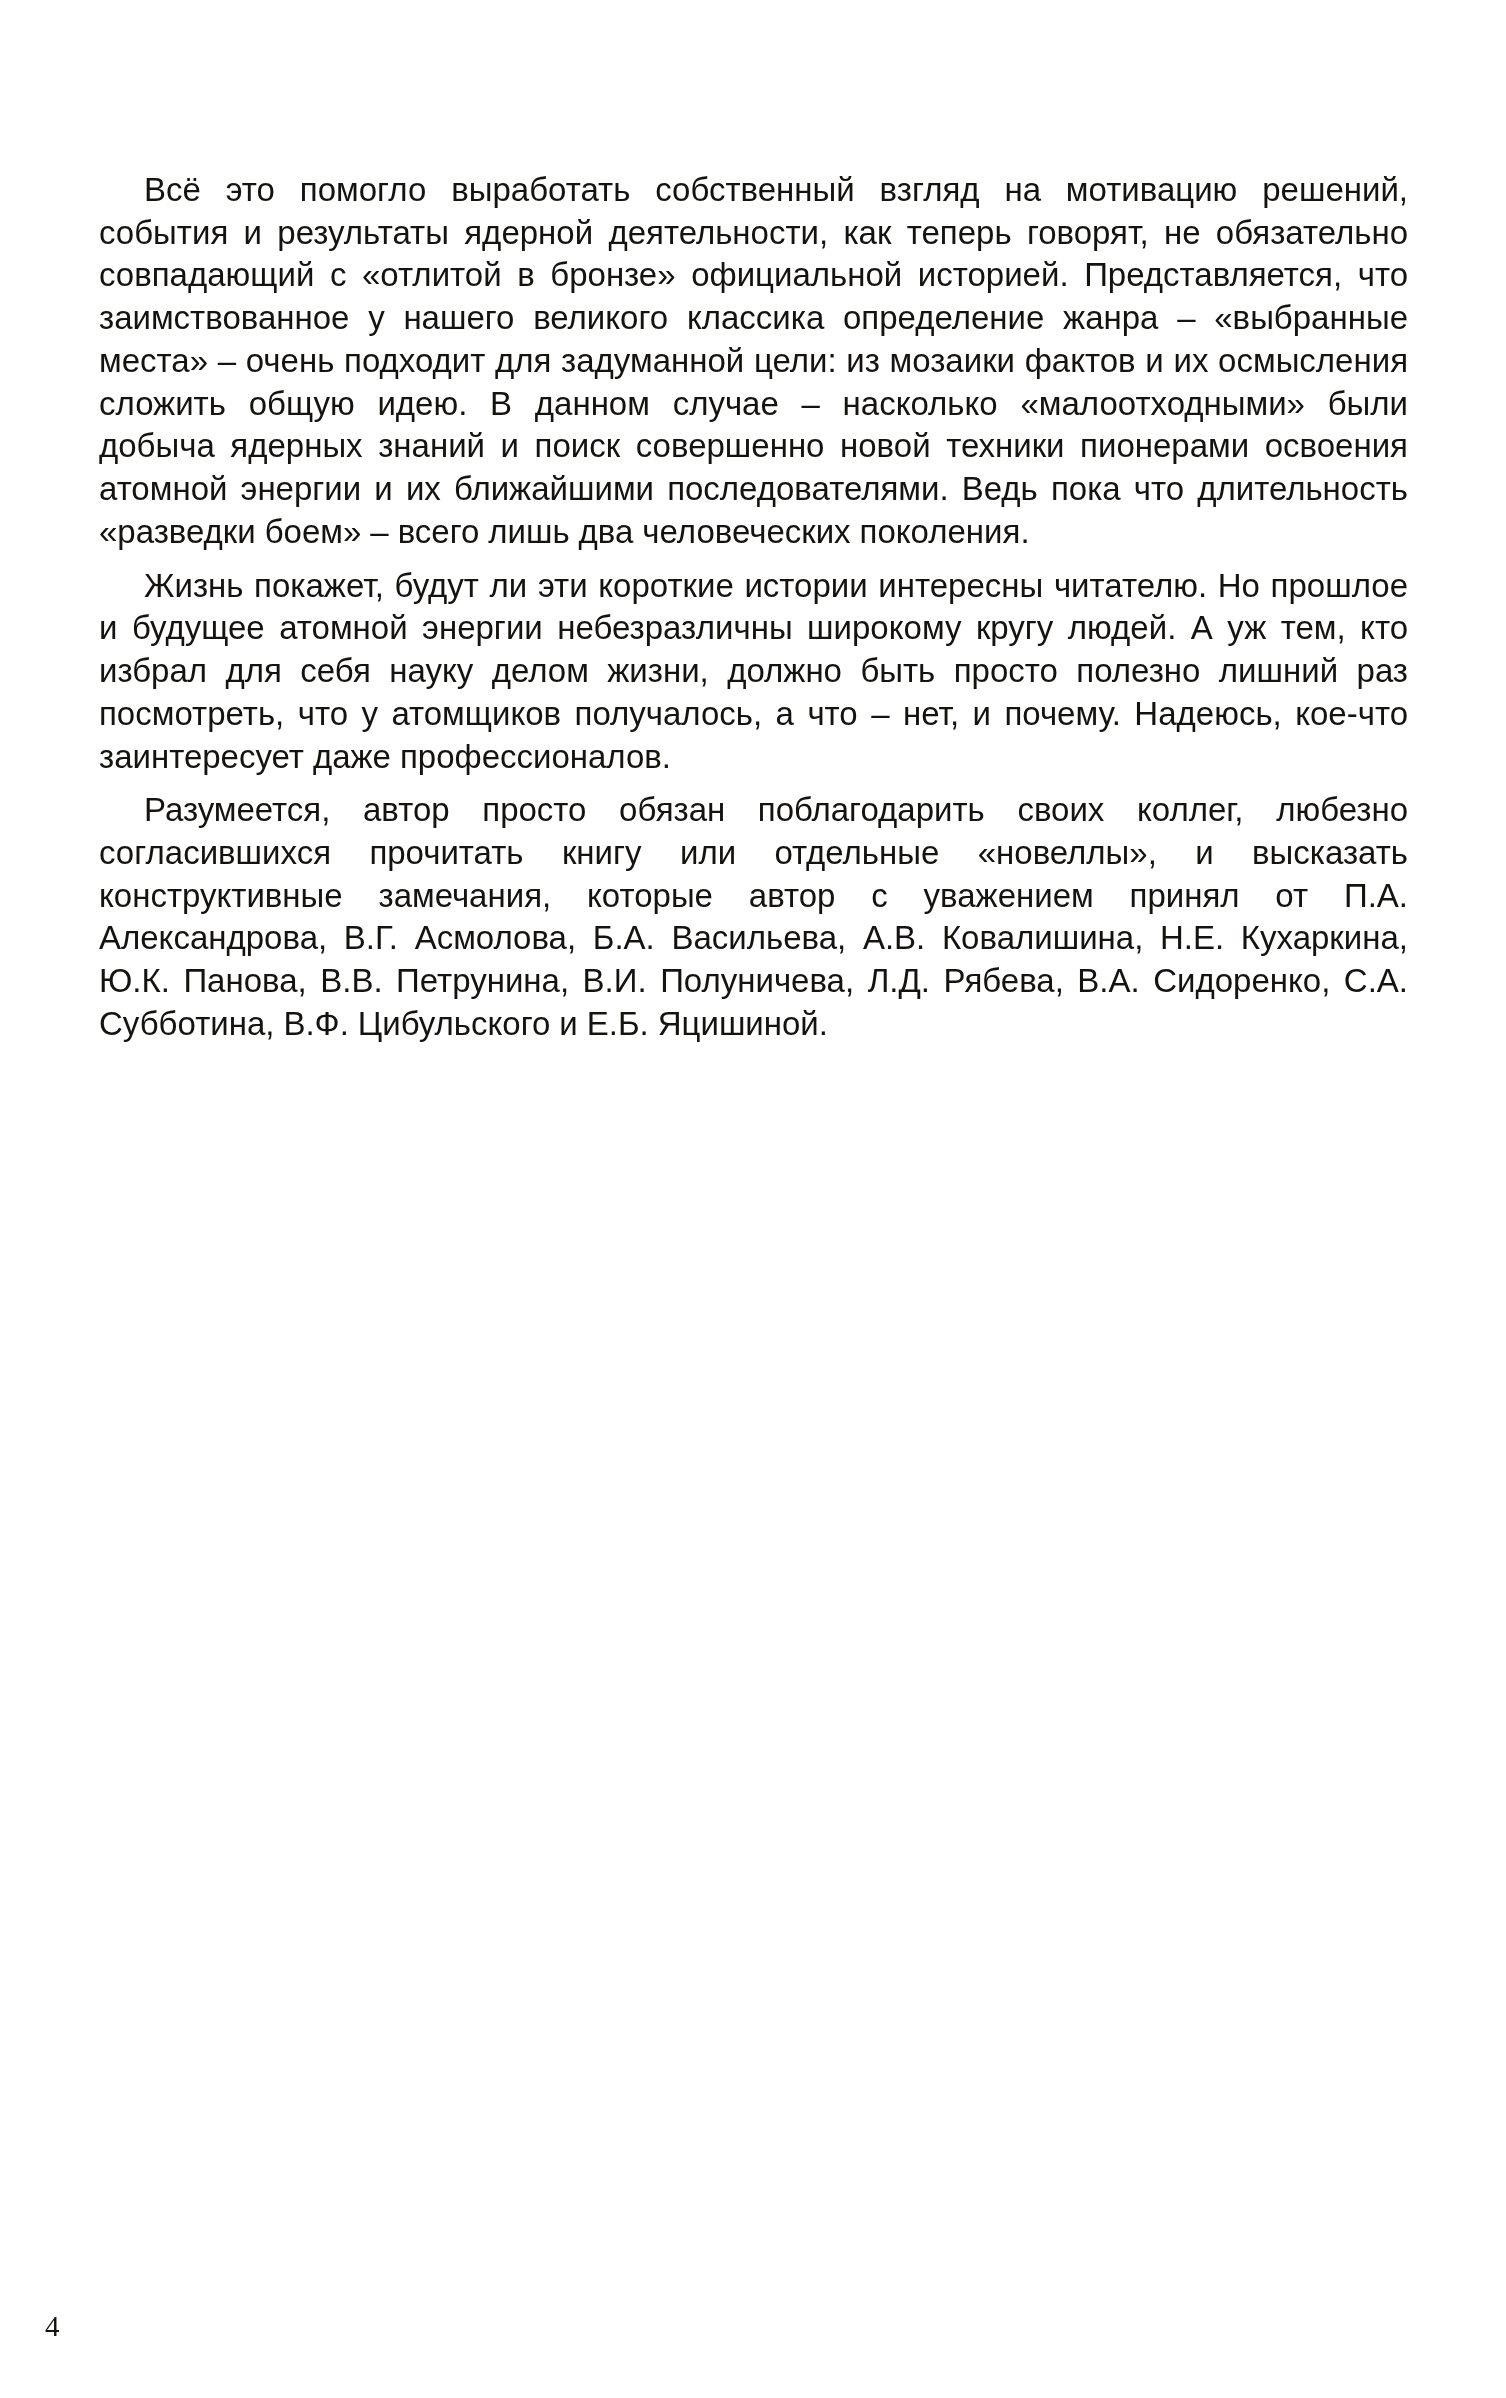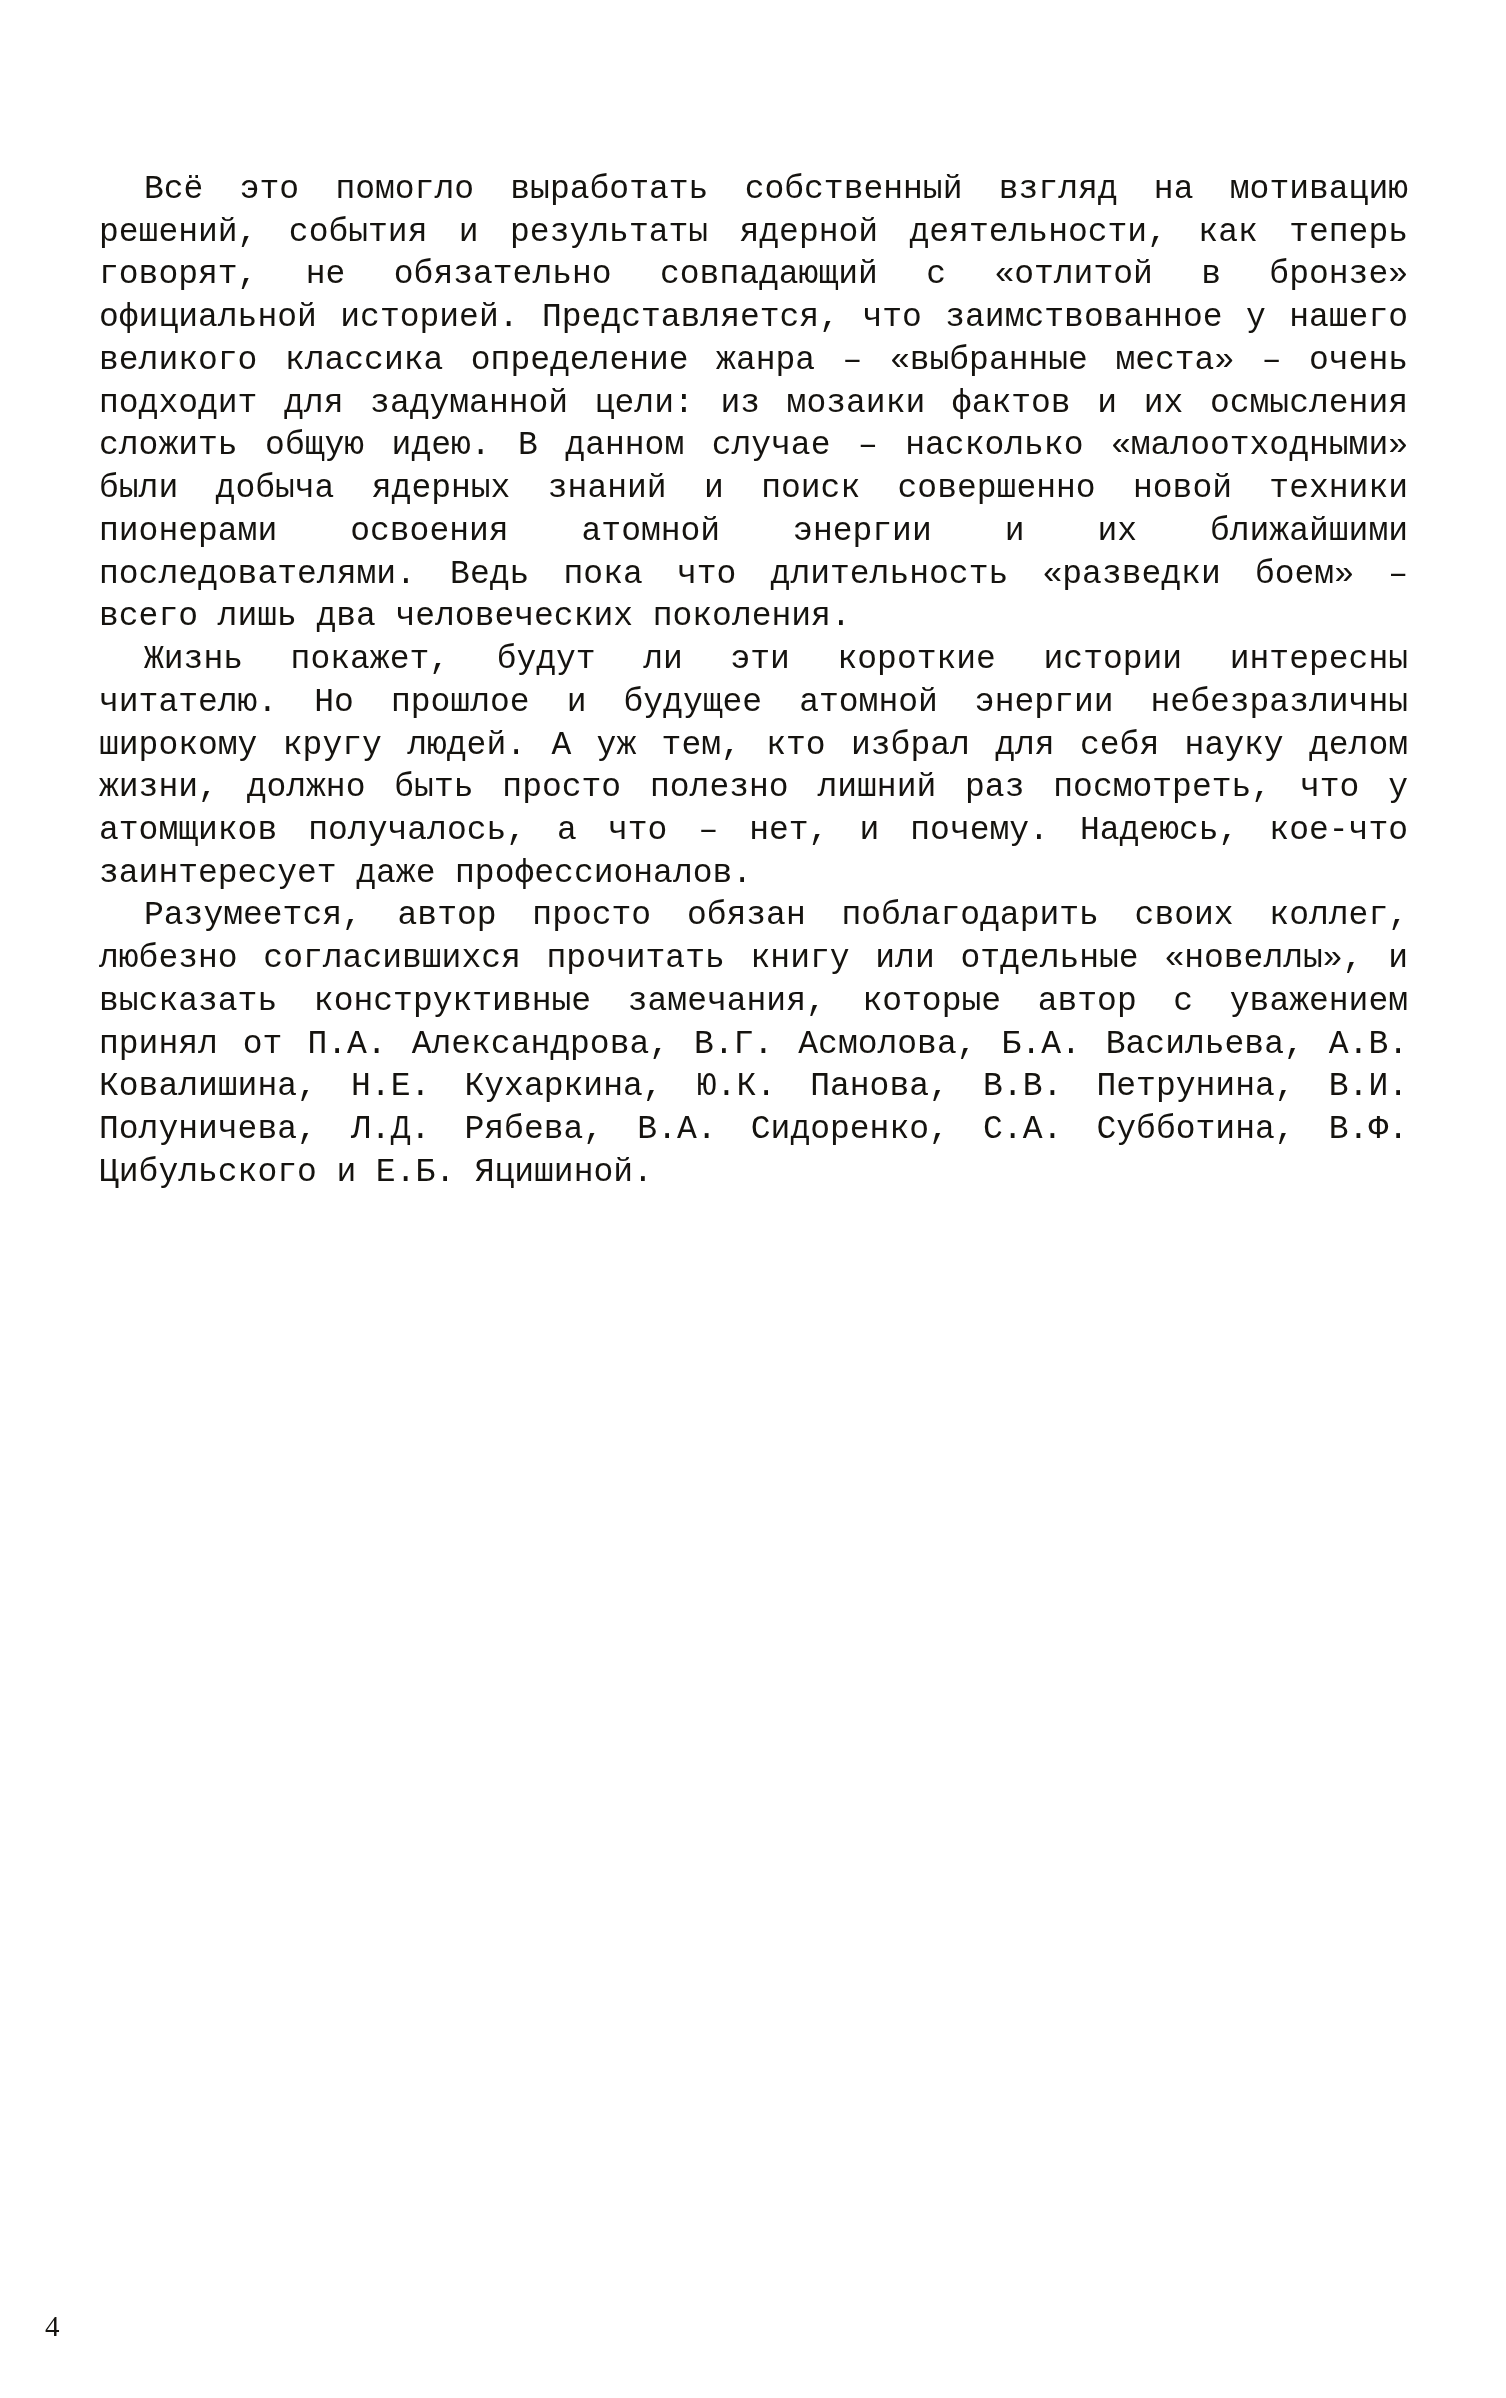--- a/index.html
+++ b/index.html
@@ -15,33 +15,33 @@
     box-sizing: border-box;
     overflow: hidden;
   }
   .text-block {
     position: absolute;
     left: 99px;
     top: 169px;
     width: 1309px;
   }
   .para {
-    font-family: Liberation Mono, monospace;
+    font-family: Liberation Sans, sans-serif;
     font-size: 33px;
     line-height: 1.295;
     color: #15130f;
     text-align: justify;
     text-indent: 45px;
     margin: 0;
     hyphens: manual;
     -webkit-hyphens: manual;
     word-spacing: -0.2px;
   }
   .para + .para {
-    margin-top: 0;
+    margin-top: 11px;
   }
   .page-number {
     position: absolute;
     left: 45px;
     bottom: 55px;
     font-family: "Liberation Serif", "DejaVu Serif", serif;
     font-size: 29px;
     color: #15130f;
   }
 </style>

